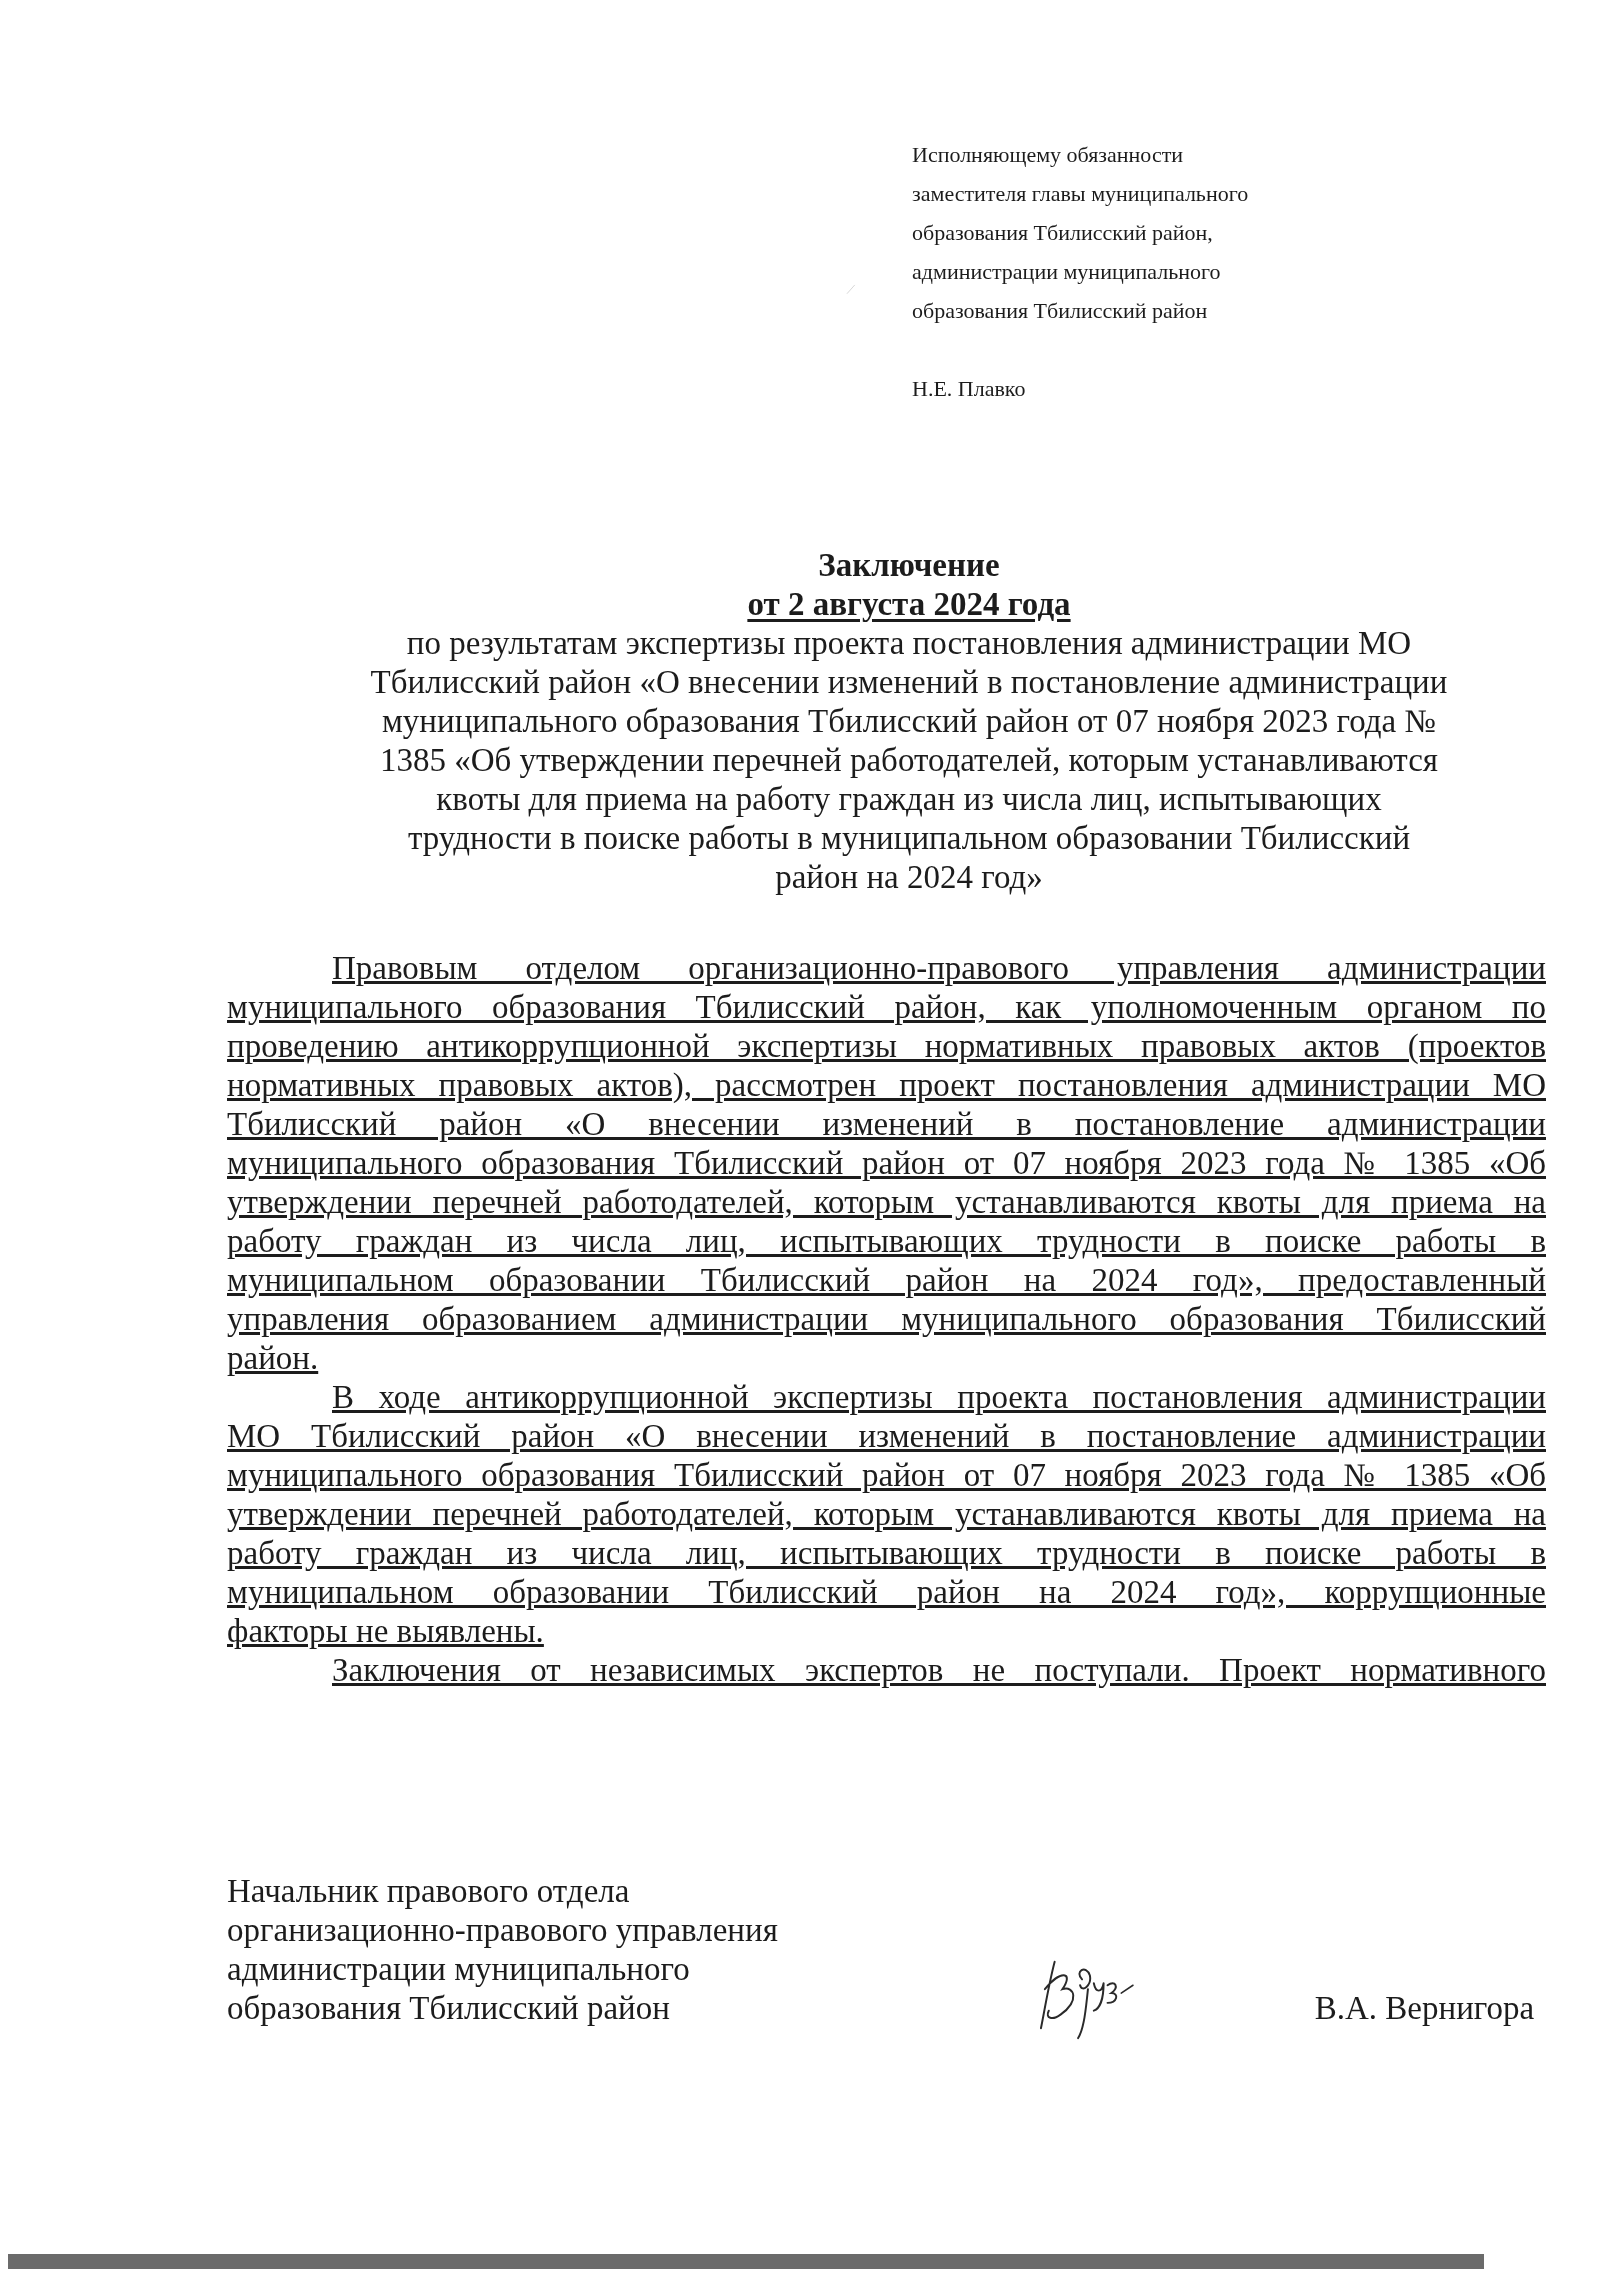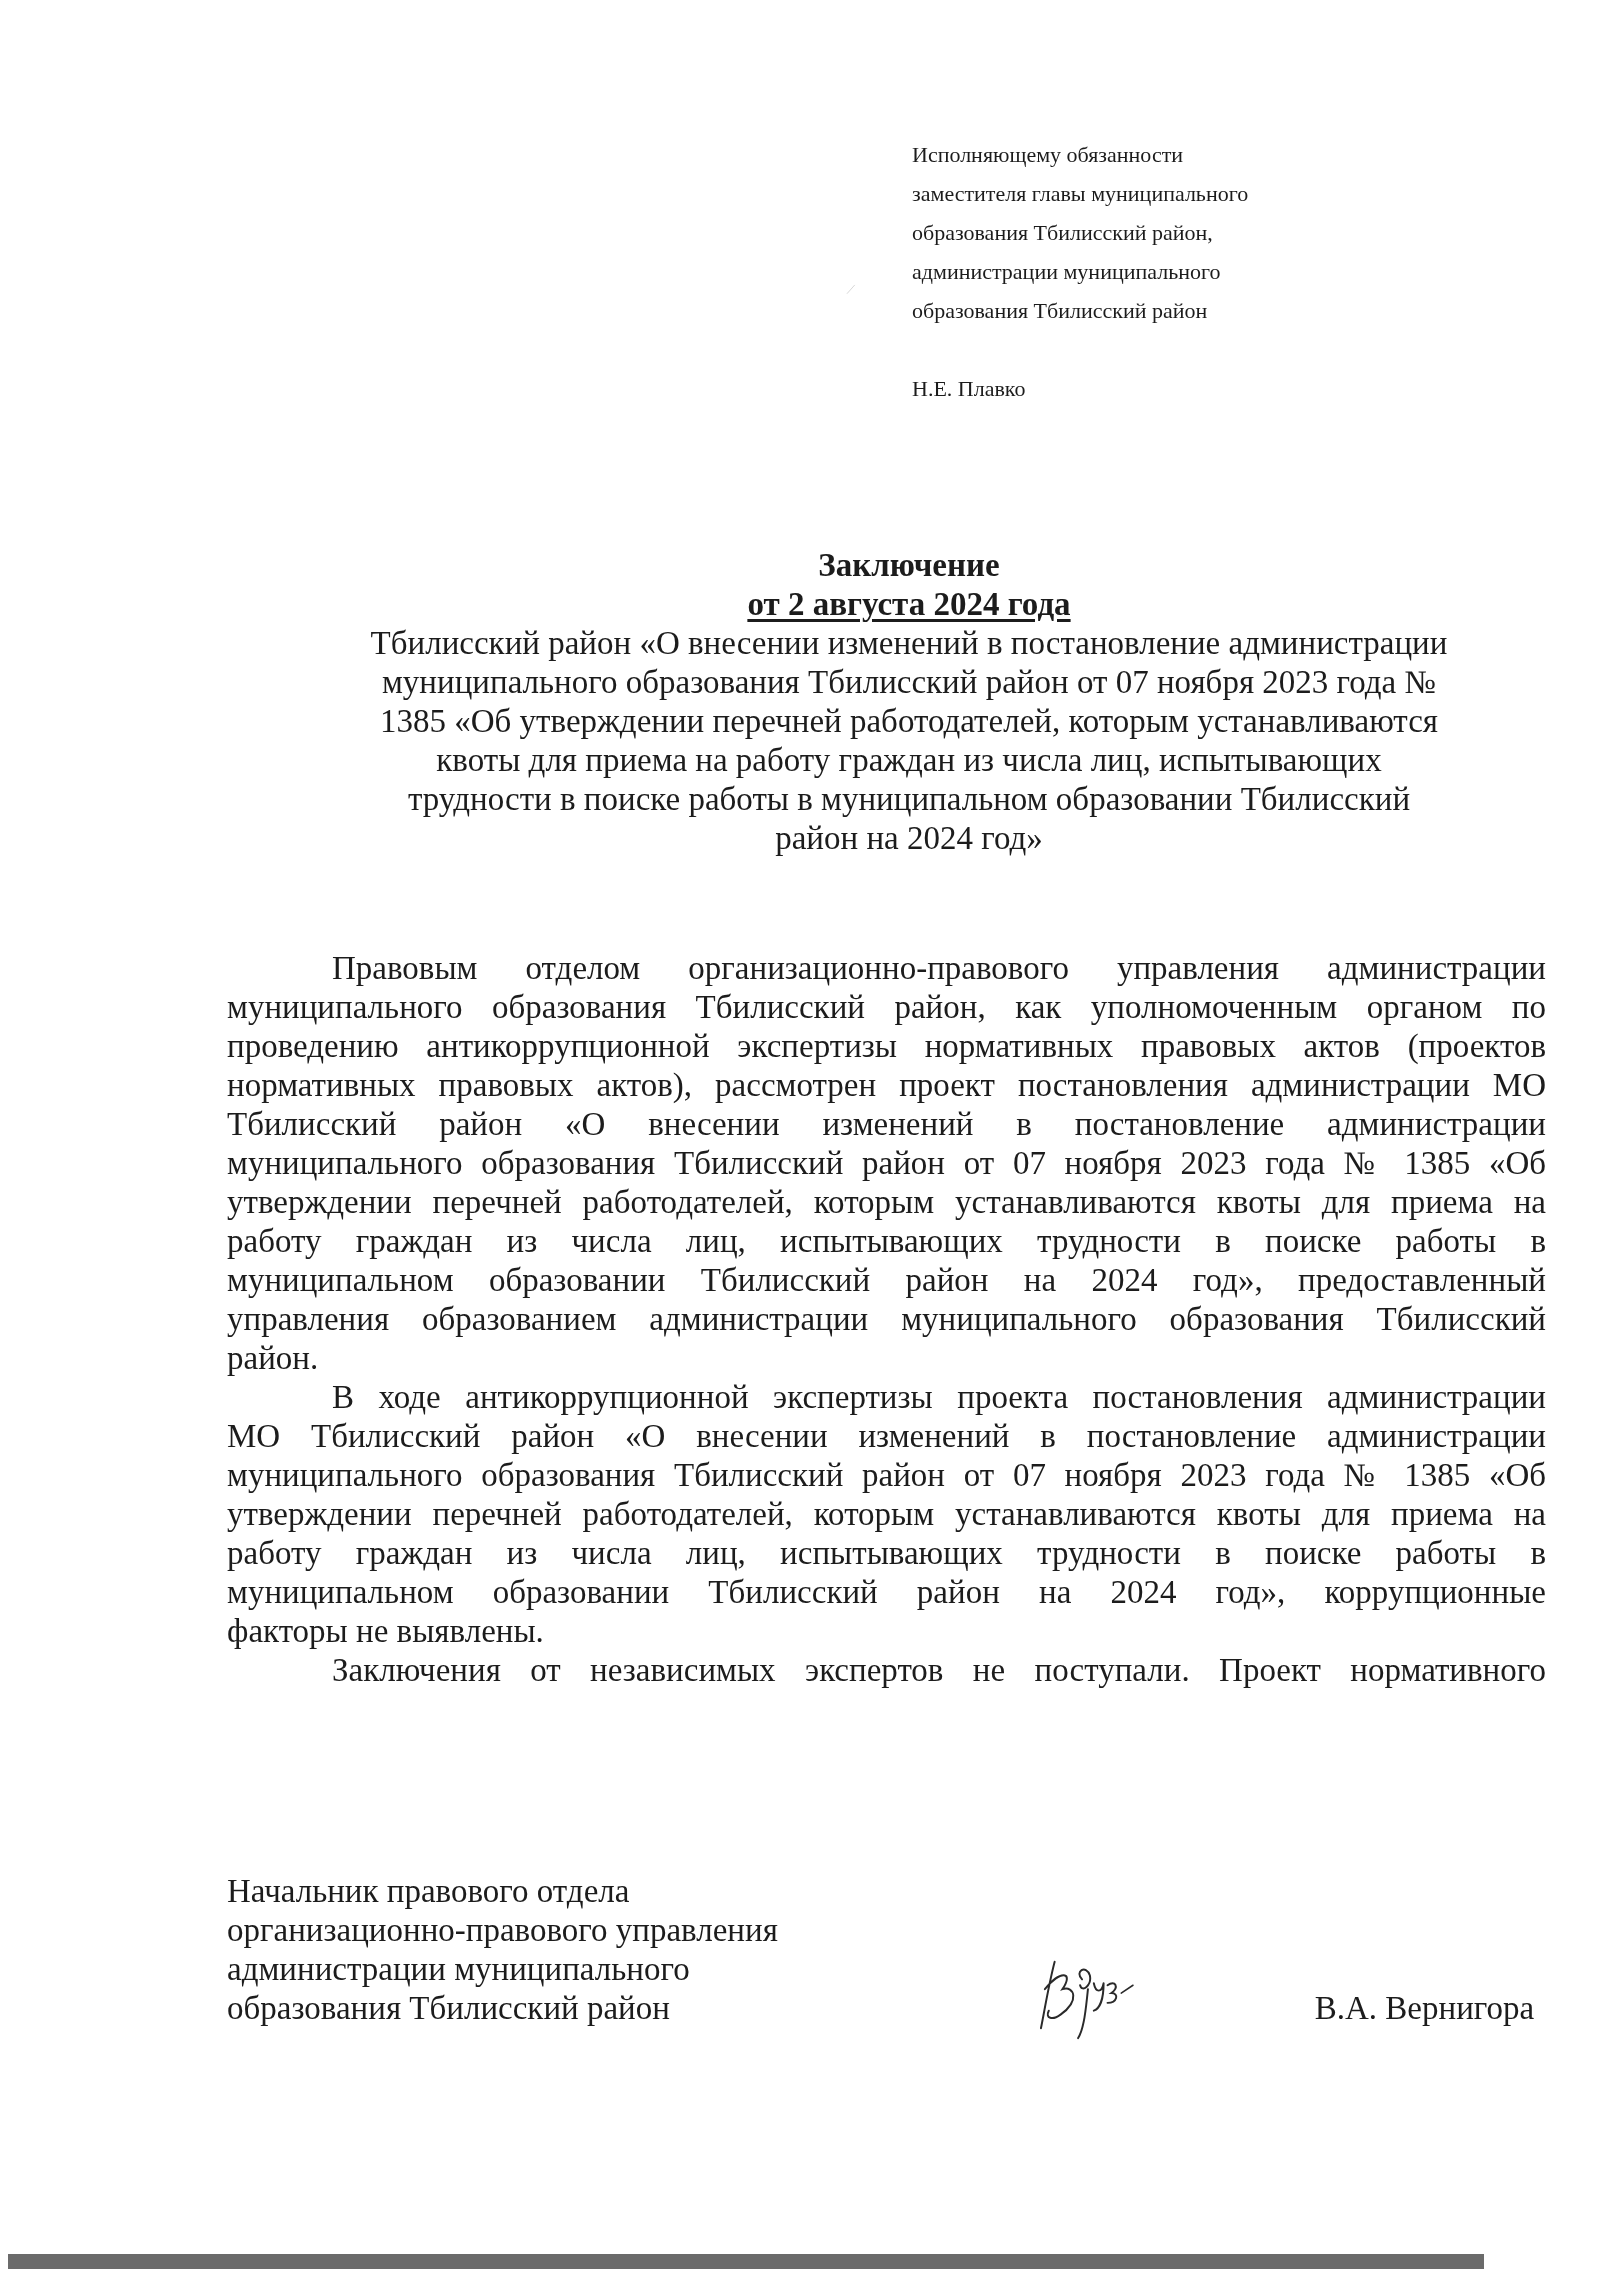--- a/index.html
+++ b/index.html
@@ -20,21 +20,21 @@
     }
     .title-block .title { font-weight: bold; display: block; text-align: center; }
     .title-block .date { font-weight: bold; text-decoration: underline; text-decoration-thickness: 2.9px; text-underline-offset: 3.9px; display: block; }
     .title-block .subject { display: block; }
     .title-block .subject span { display: block; white-space: nowrap; }
     .body-text {
       position: absolute; left: 227px; top: 949px; width: 1319px;
       font-size: 33px; line-height: 39px;
     }
     .para { margin: 0; text-indent: 105px; text-align: justify; }
-    .para .ln { display: block; text-align: justify; text-align-last: justify; white-space: nowrap; }
+    .para .ln { display: block; text-align: justify; text-align-last: justify; white-space: nowrap; text-decoration: underline; }
     .para .ln.last { text-align-last: left; }
     .signature-block {
       position: absolute; left: 227px; top: 1872px; width: 1319px; height: 157px;
       font-size: 33px; line-height: 39px;
     }
     .sig-position { position: absolute; left: 0; top: 0; }
     .sig-position span { display: block; white-space: nowrap; }
     .sig-scribble { position: absolute; left: 804px; top: 78px; width: 108px; height: 93px; }
     .sig-name { position: absolute; right: 11.8px; top: 117px; white-space: nowrap; }
     .bottom-bar {
@@ -56,20 +56,21 @@
 </div>
 
 <svg class="scan-mark" viewBox="0 0 14 14">
   <path d="M2 12 L10 3" stroke="#d6d6d6" stroke-width="1" fill="none"></path>
 </svg>
 
 <div class="title-block">
   <span class="title">Заключение</span>
   <span class="date">от 2 августа 2024 года</span>
   <div class="subject">
+    <span>по результатам экспертизы проекта постановления администрации МО</span>
     <span>Тбилисский район «О внесении изменений в постановление администрации</span>
     <span>муниципального образования Тбилисский район от 07 ноября 2023 года №</span>
     <span>1385 «Об утверждении перечней работодателей, которым устанавливаются</span>
     <span>квоты для приема на работу граждан из числа лиц, испытывающих</span>
     <span>трудности в поиске работы в муниципальном образовании Тбилисский</span>
     <span>район на 2024 год»</span>
   </div>
 </div>
 
 <div class="body-text">

